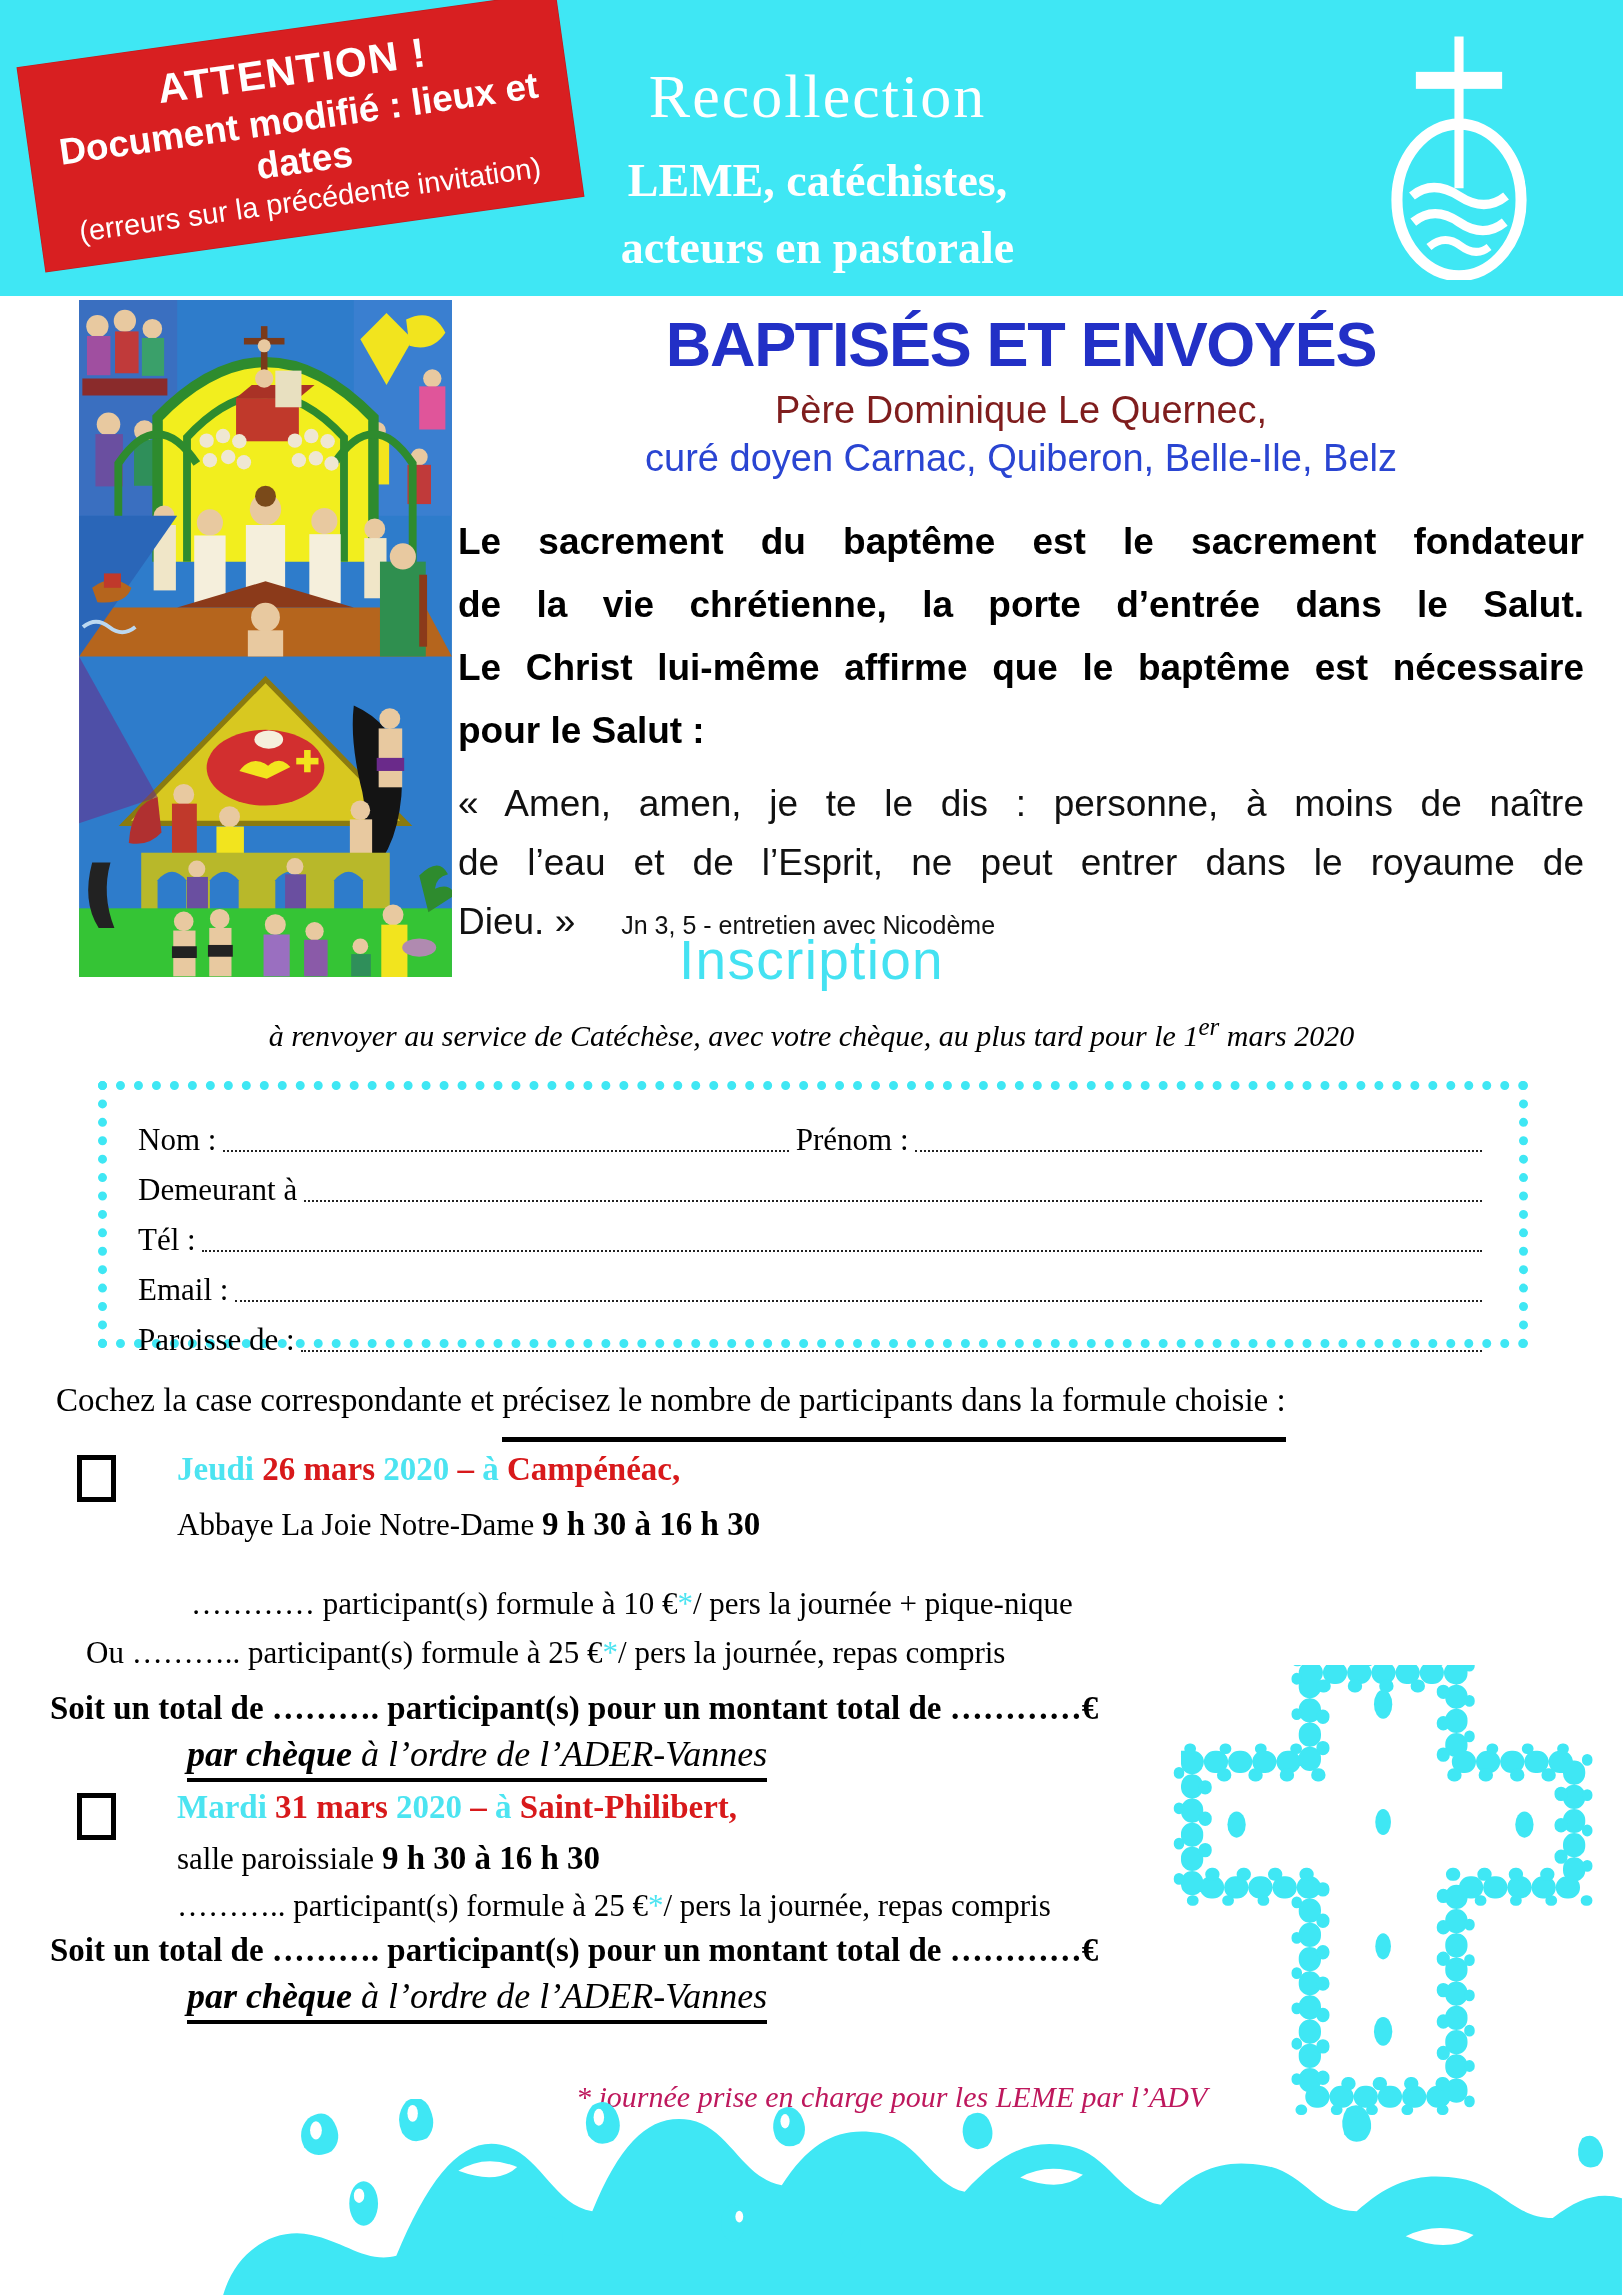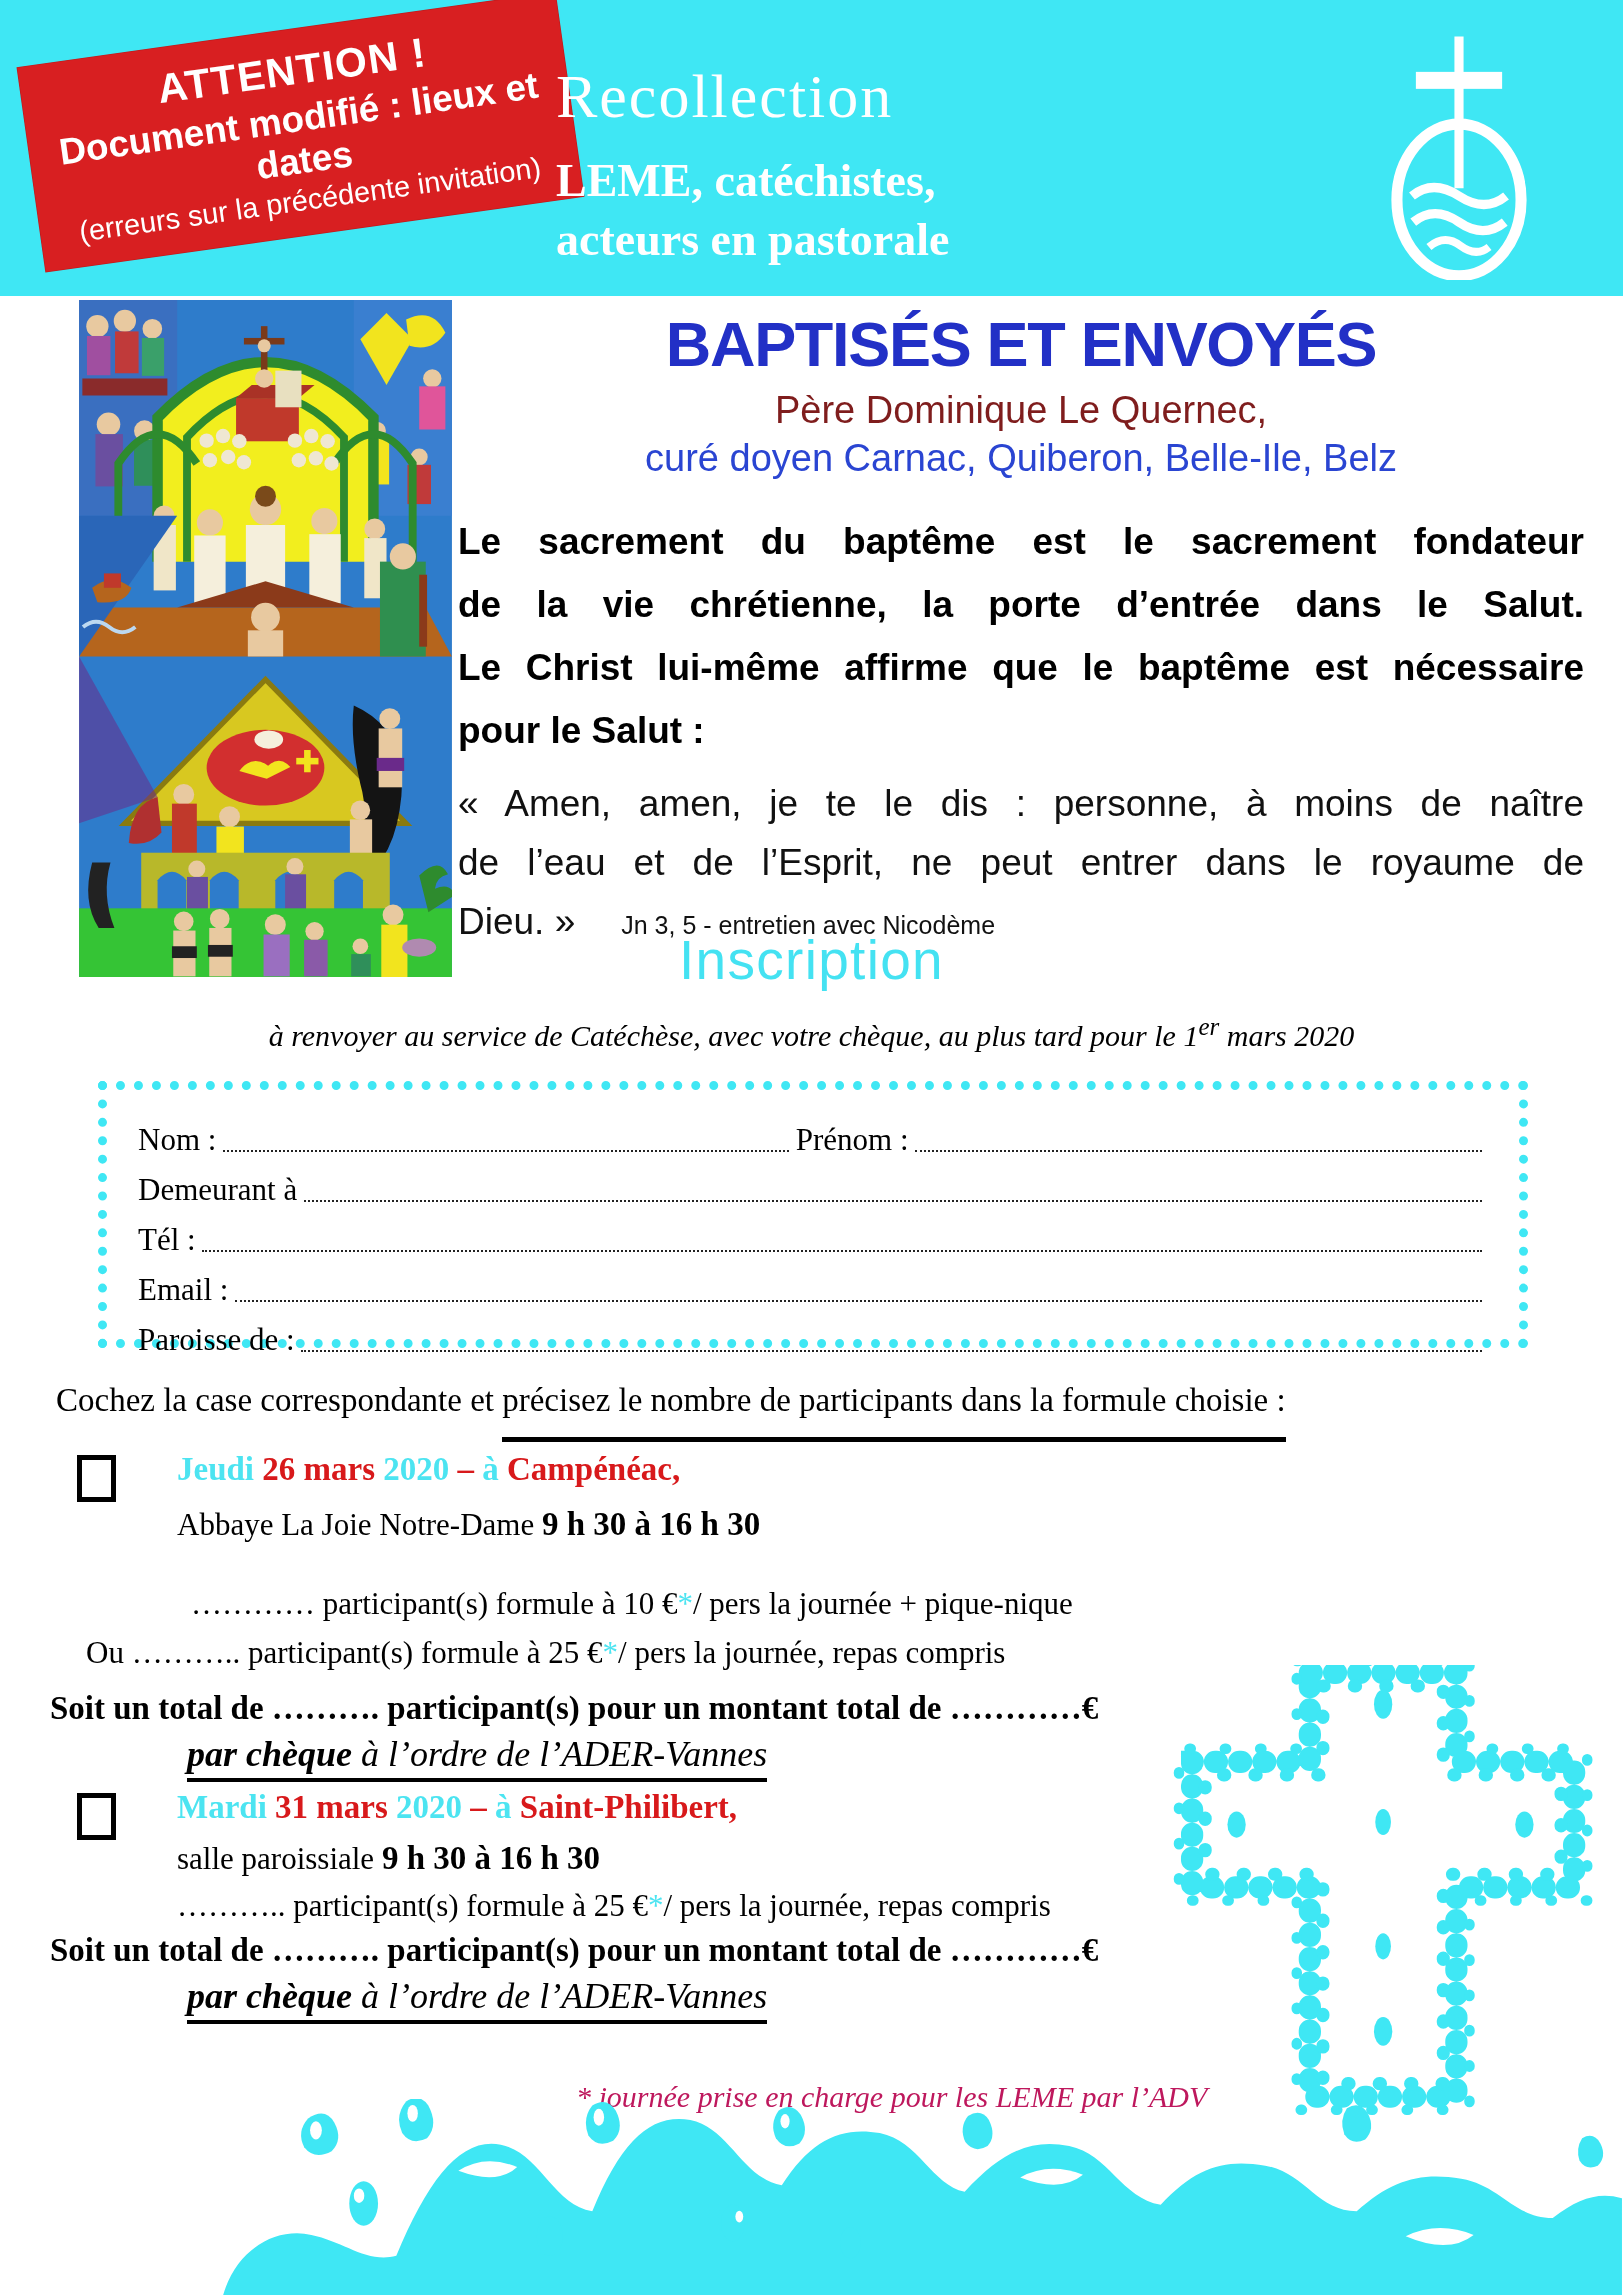--- a/index.html
+++ b/index.html
@@ -7,24 +7,24 @@
         font-family:"Liberation Serif",serif;color:#000;}
 
   
   .header-band{position:absolute;left:0;top:0;width:1623px;height:296px;background:#3fe7f4;}
   .sticker{position:absolute;left:29.4px;top:29.4px;width:543px;height:206px;background:#d81f21;
            transform:rotate(-8deg);display:flex;flex-direction:column;justify-content:center;
            align-items:center;text-align:center;color:#fff;box-shadow:0 0 0 0.7px #c01a1c;}
   .sticker .l1{font-family:"Liberation Sans",sans-serif;font-weight:bold;font-size:41px;letter-spacing:1.3px;}
   .sticker .l2{font-family:"Liberation Sans",sans-serif;font-weight:bold;font-size:37px;margin-top:3.9px;}
   .sticker .l3{font-family:"Liberation Sans",sans-serif;font-size:29px;margin-top:2.6px;}
-  .header-titles{position:absolute;left:556px;top:60px;width:523px;text-align:left;color:#fff;}
+  .header-titles{position:absolute;left:556px;top:60px;width:523px;text-align:center;color:#fff;}
   .header-titles .t1{font-size:62px;line-height:73px;font-weight:400;letter-spacing:2px;}
   .header-titles .t2{font-size:46px;line-height:59px;font-weight:bold;margin-top:18.3px;}
-  .header-titles .t3{font-size:46px;line-height:59px;font-weight:bold;}
+  .header-titles .t3{font-size:46px;line-height:59px;font-weight:bold;margin-top:8px;}
   .logo{position:absolute;left:1361px;top:31px;width:196px;height:249px;}
 
   
   .painting{position:absolute;left:79px;top:300px;width:373px;height:677px;}
 
   
   .intro{position:absolute;left:458px;top:308px;width:1126px;}
   .intro .big-title{font-family:"Liberation Sans",sans-serif;font-weight:bold;font-size:63px;
                     letter-spacing:-1.3px;color:#2230c6;text-align:center;}
   .intro .speaker{font-family:Liberation Sans, sans-serif;font-size:38px;color:#7f1d1d;text-align:center;margin-top:9.2px;}

